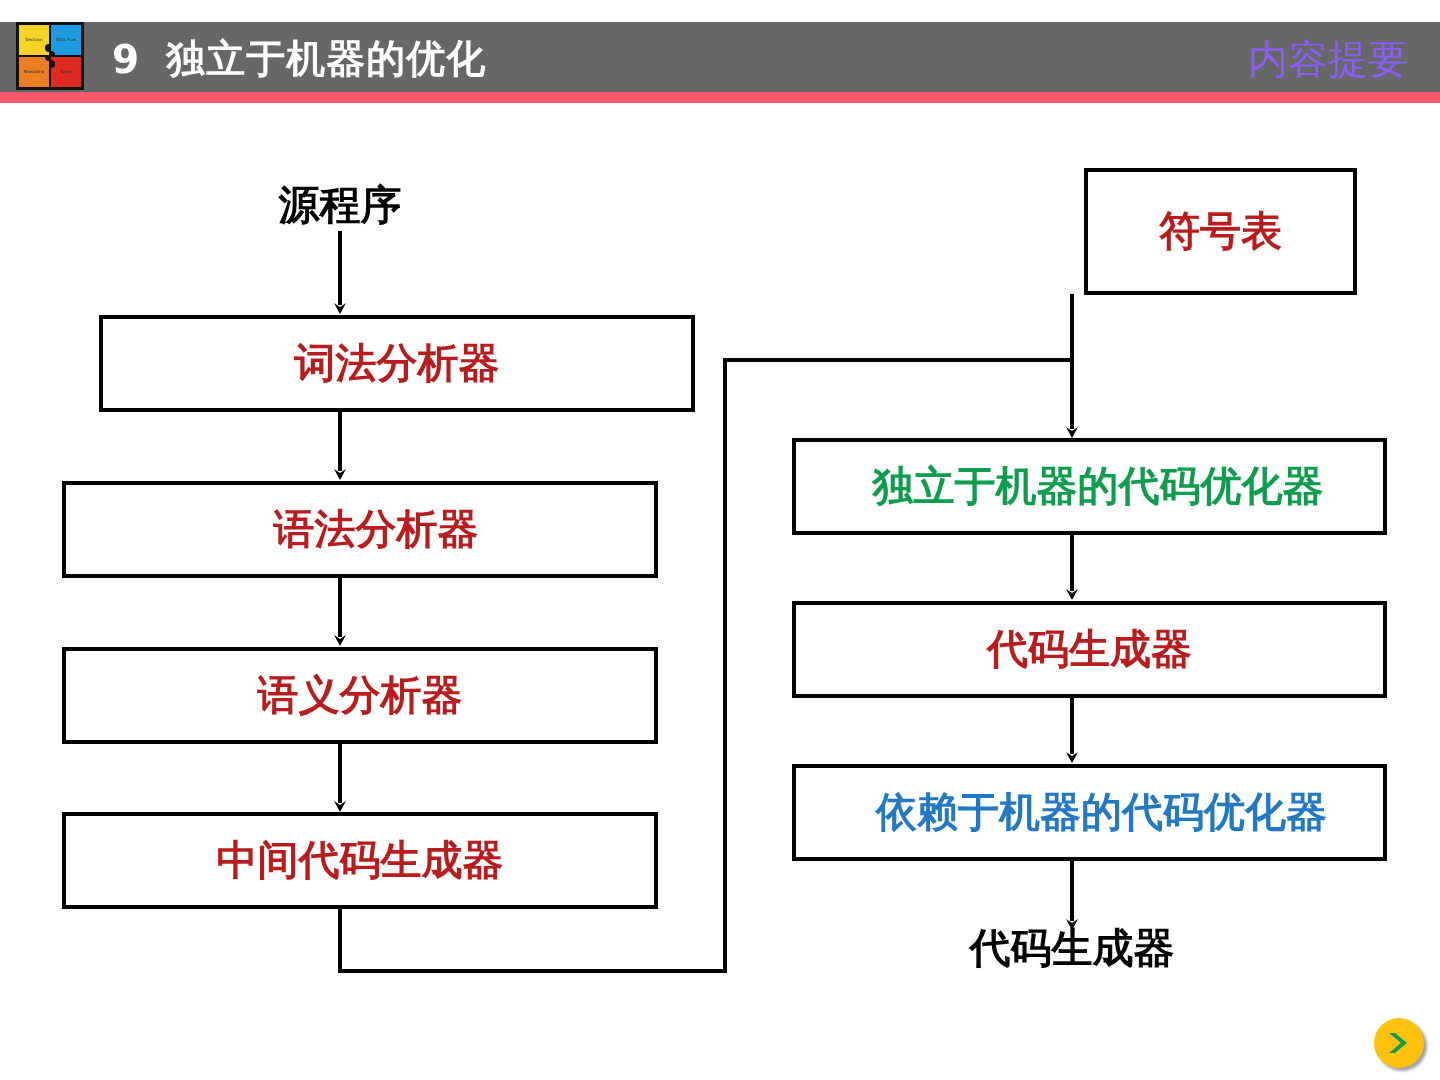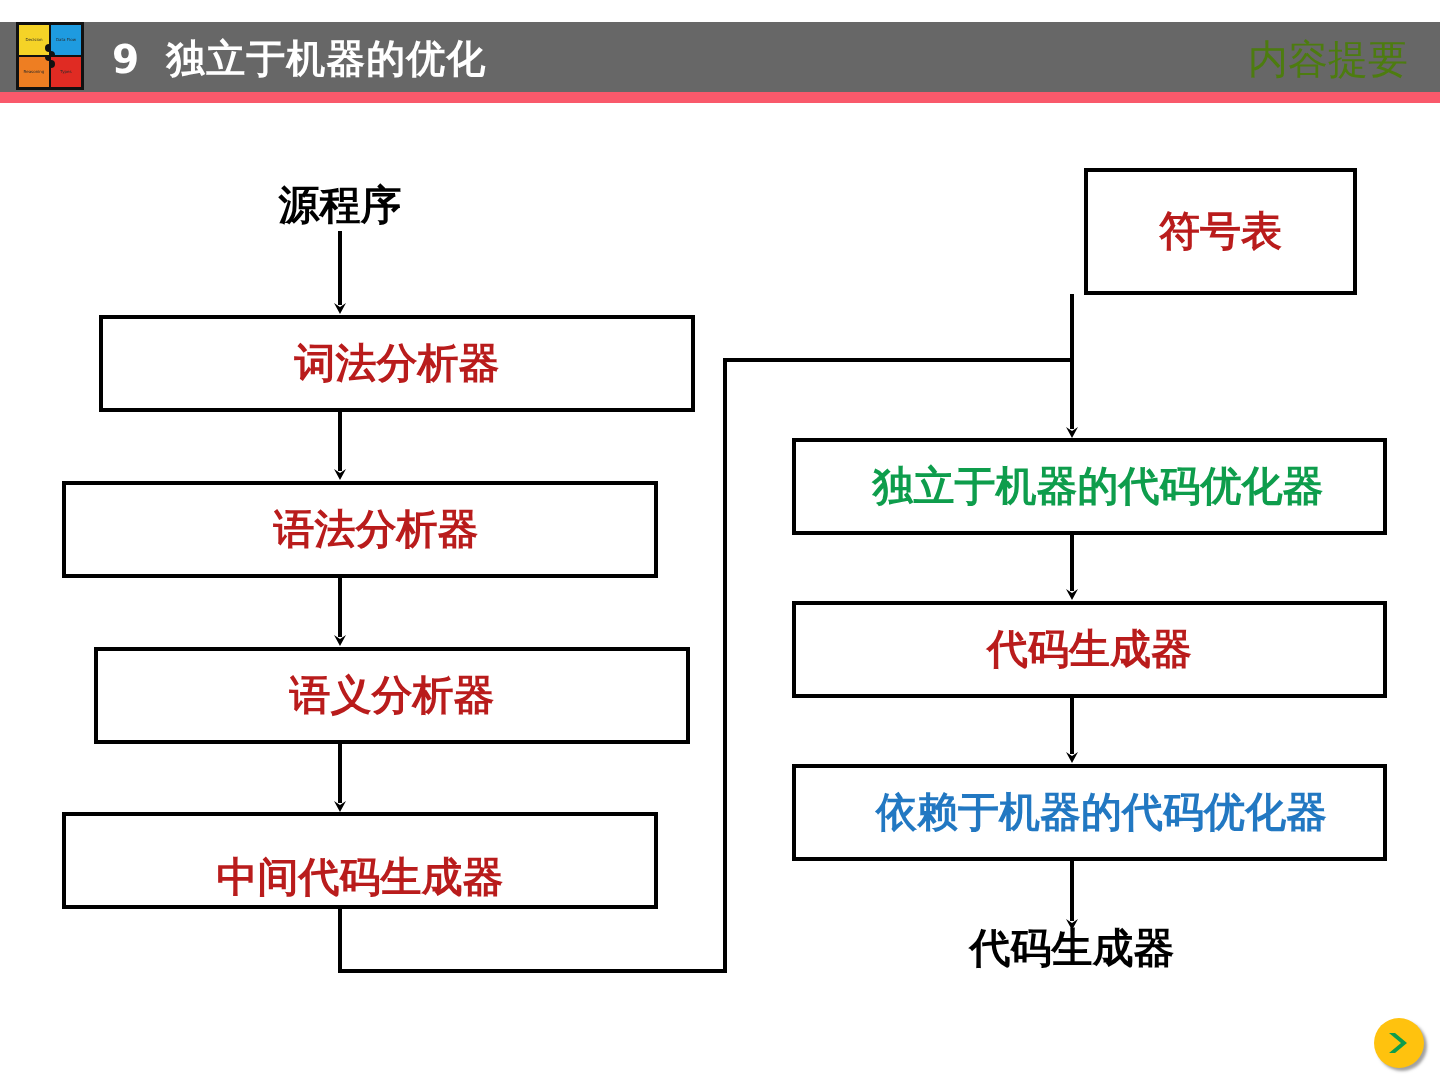--- a/index.html
+++ b/index.html
@@ -49,21 +49,21 @@
     margin-right: 26px;
     font-family: "DejaVu Sans", "Liberation Sans", sans-serif;
   }
   #header-right {
     position: absolute;
     right: 32px;
     top: 29px;
     height: 60px;
     display: flex;
     align-items: center;
-    color: #4d7c0f;
+    color: #8b5cf6;
     font-size: 40px;
     white-space: nowrap;
   }
 
   
   #logo {
     position: absolute;
     left: 16px;
     top: 22px;
     width: 68px;
@@ -221,24 +221,24 @@
   <div class="freetext" style="left:206px; top:72px; width:260px; height:60px;">源程序</div>
 
   <div class="freetext" style="left:928px; top:812px; width:280px; height:66px;">代码生成器</div>
 
   <div class="node" style="left:58px; top:212px; width:596px; height:97px;margin-left:37px;">
     <span>词法分析器</span>
   </div>
   <div class="node" style="left:58px; top:378px; width:596px; height:97px;padding-left:32px;">
     <span>语法分析器</span>
   </div>
-  <div class="node" style="left:58px; top:544px; width:596px; height:97px;margin-left:32px;">
+  <div class="node" style="left:58px; top:544px; width:596px; height:97px;">
     <span>语义分析器</span>
   </div>
-  <div class="node" style="left:58px; top:709px; width:596px; height:97px;align-items:flex-end;">
+  <div class="node" style="left:58px; top:709px; width:596px; height:97px;">
     <span>中间代码生成器</span>
   </div>
 
   <div class="node" style="left:1080px; top:65px; width:273px; height:127px;">
     <span>符号表</span>
   </div>
   <div class="node green" style="left:788px; top:335px; width:595px; height:97px;padding-left:17px;">
     <span>独立于机器的代码优化器</span>
   </div>
   <div class="node" style="left:788px; top:498px; width:595px; height:97px;align-items:center;">

